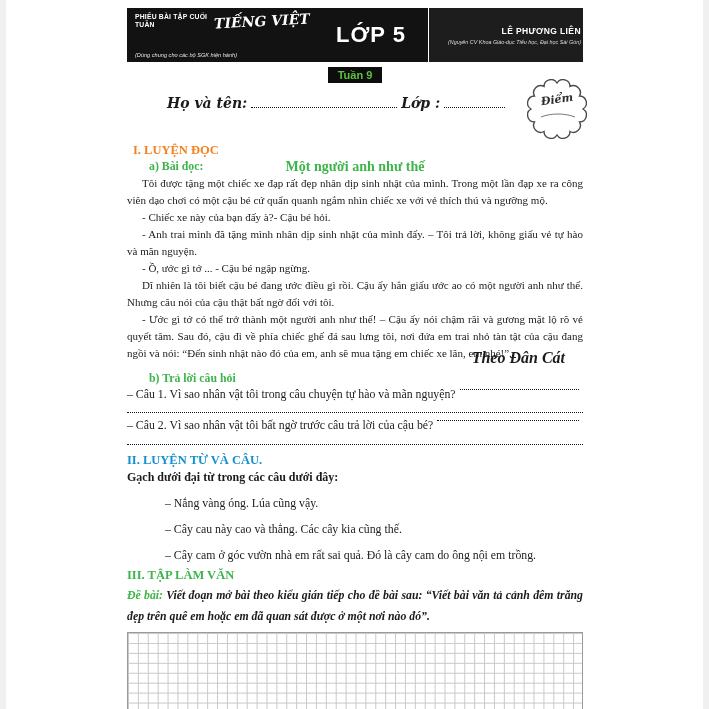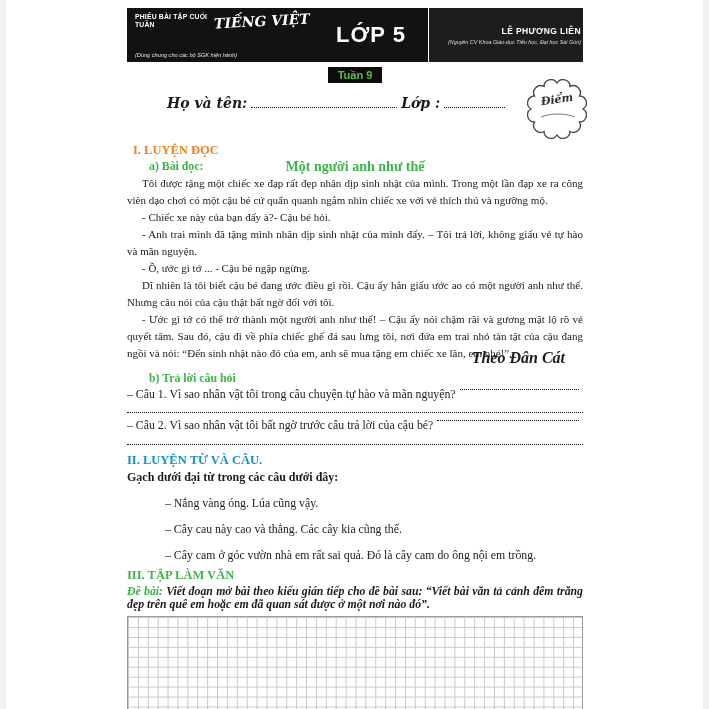--- a/index.html
+++ b/index.html
@@ -47,21 +47,21 @@
   .s3-title { color:#3db54a; font-weight:bold; font-size:12.5px; margin:6px 0 2px 0; }
 
   
   .reading p { text-indent:15px; text-align:justify; font-size:11px; line-height:17px; margin:0; }
   .attribution { text-align:right; padding-right:18px; font-size:16px; font-weight:bold; font-style:italic; margin-top:-13px; }
   .q-line { display:flex; font-size:11.8px; line-height:13.4px; margin-top:2px; }
   .q-text { white-space:nowrap; }
   .dotline { border-bottom:1.4px dotted #111; height:12px; }
   .instruction { font-weight:bold; font-size:12px; line-height:14px; }
   .s2-item { margin-left:38px; font-size:11.8px; line-height:14px;margin-top:12px; }
-  .prompt { font-size:11.8px; font-weight:bold; font-style:italic; text-align:justify; line-height:13px; margin-top:1px; }
+  .prompt { font-size:11.8px; font-weight:bold; font-style:italic; text-align:justify; line-height:21px; margin-top:1px; }
   .prompt .label { color:#3db54a; }
 
   
   .write-grid { margin-top:5px; height:129px; border:1px solid #9a9a9a;
     background-image:
       linear-gradient(to right, #c9c9c9 1px, transparent 1px),
       linear-gradient(to bottom, #c9c9c9 1px, transparent 1px);
     background-size:9.9px 9.95px; }
 
   .page-number { text-align:right; padding-right:10px; font-size:11px; margin-top:4px; }

